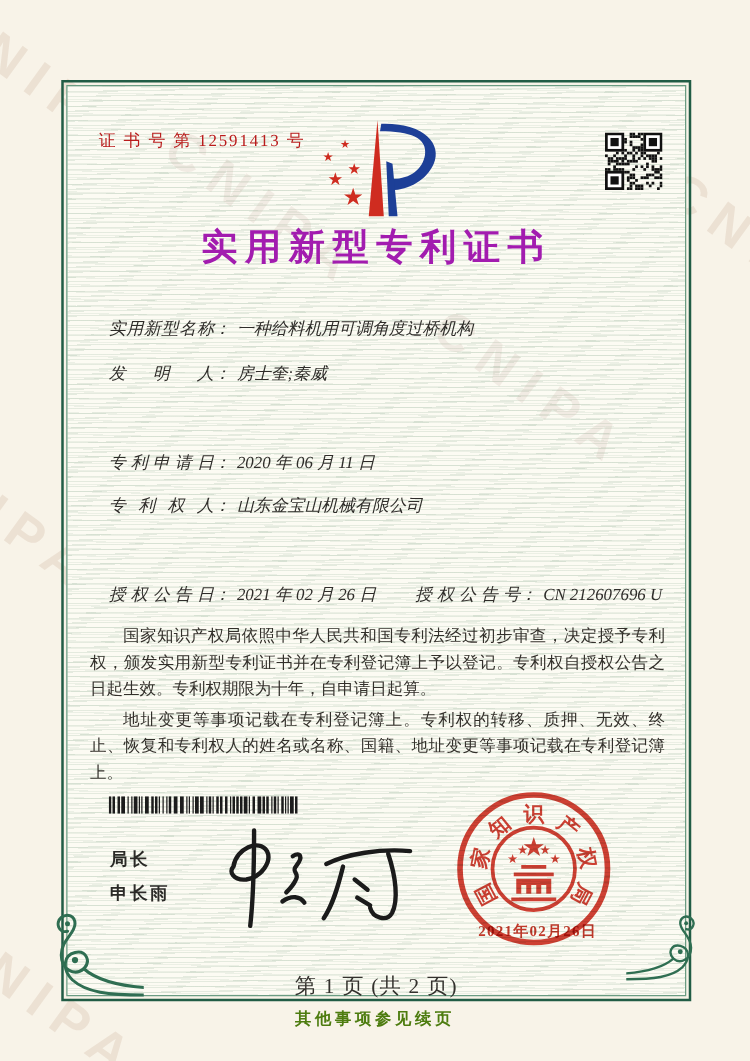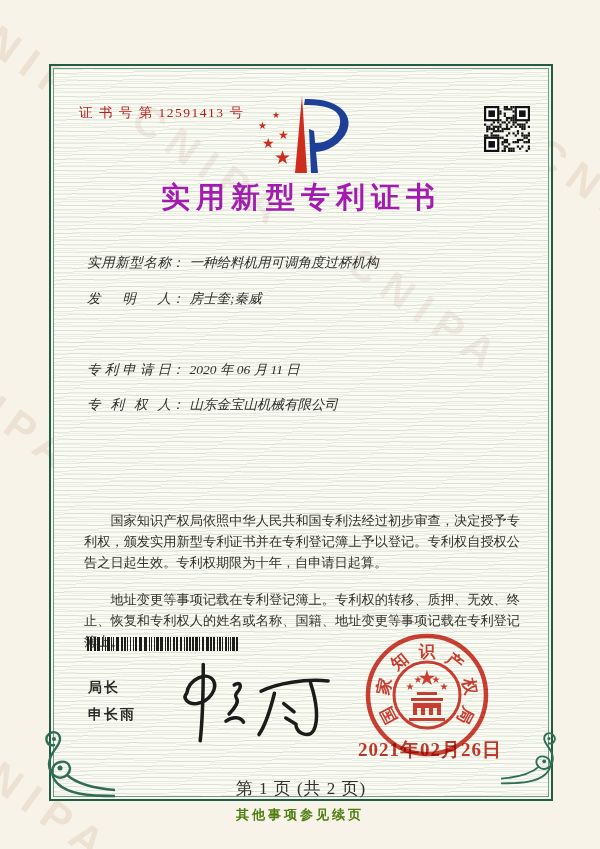--- a/index.html
+++ b/index.html
@@ -39,34 +39,34 @@
     font-size:29px;font-weight:bold;letter-spacing:6px;color:#a21caf;
   }
   
   .frow{left:36px;font-size:13.5px;color:#2f2d2a;white-space:nowrap;font-style:italic;}
   .flabel{display:inline-block;width:84px;text-align:justify;text-align-last:justify;vertical-align:bottom;}
   .fvalue{margin-left:5px;}
   .g2{position:absolute;left:245px;top:0;}
   
   .paras{left:17px;top:428px;width:468px;}
   .paras p{
-    margin:16px;font-size:13.2px;line-height:21px;color:#33302b;
+    margin:4px;font-size:13.2px;line-height:21px;color:#33302b;
     text-indent:2em;text-align:justify;
   }
   
   .barcode{left:36px;top:571px;width:155px;height:14px;}
   .director{left:37px;top:613px;font-size:14px;font-weight:600;color:#2b2a27;}
   .director div{margin-bottom:9px;letter-spacing:2px;}
   .signature{left:120px;top:586px;width:178px;height:98px;}
   .sig{stroke:#1b1b1b;stroke-width:3.4;fill:none;stroke-linecap:round;stroke-linejoin:round;}
   .seal{left:312px;top:565px;width:128px;height:128px;mix-blend-mode:multiply;opacity:.94;}
   .ringchar{font:bold 16.5px "Liberation Serif", serif;fill:#ce3528;}
   .seal-date{
     left:279px;top:671px;width:200px;text-align:center;
-    font-size:19px;font-weight:bold;color:#c53a2c;letter-spacing:1px;
+    font-size:12px;font-weight:bold;color:#c53a2c;letter-spacing:1px;
     mix-blend-mode:multiply;
   }
   .page-info{left:0;top:711px;width:100%;text-align:center;font-size:17px;letter-spacing:1px;color:#33312d;}
   .flourish{stroke:#2f6e52;stroke-width:2.4;fill:none;stroke-linecap:round;}
   .fl-left{left:-20px;top:664px;width:84px;height:70px;}
   .fl-right{left:450px;top:652px;width:66px;height:82px;transform:scaleX(-1);}
   .note{
     position:absolute;left:0;top:806px;width:600px;text-align:center;z-index:1;
     font-size:13px;font-weight:600;letter-spacing:3px;color:#4d7c0f;
   }
@@ -243,20 +243,24 @@
   </div>
   <div class="frow" style="top:224px">
     <span class="flabel">发明人</span><span>：</span><span class="fvalue">房士奎;秦威</span>
   </div>
   <div class="frow" style="top:295px">
     <span class="flabel">专利申请日</span><span>：</span><span class="fvalue">2020 年 06 月 11 日</span>
   </div>
   <div class="frow" style="top:330px">
     <span class="flabel">专利权人</span><span>：</span><span class="fvalue">山东金宝山机械有限公司</span>
   </div>
+  <div class="frow" style="top:401px">
+    <span class="flabel">授权公告日</span><span>：</span><span class="fvalue">2021 年 02 月 26 日</span>
+    <span class="g2"><span class="flabel">授权公告号</span><span>：</span><span class="fvalue">CN 212607696 U</span></span>
+  </div>
 
   <div class="paras">
     <p>国家知识产权局依照中华人民共和国专利法经过初步审查，决定授予专利权，颁发实用新型专利证书并在专利登记簿上予以登记。专利权自授权公告之日起生效。专利权期限为十年，自申请日起算。</p>
     <p>地址变更等事项记载在专利登记簿上。专利权的转移、质押、无效、终止、恢复和专利权人的姓名或名称、国籍、地址变更等事项记载在专利登记簿上。</p>
   </div>
 
   <svg class="barcode" id="barcode" viewBox="0 0 155 14" preserveAspectRatio="none">
       <rect x="0" y="0" width="2" height="14" fill="#1c1c1c"></rect>
       <rect x="3" y="0" width="2" height="14" fill="#1c1c1c"></rect>
       <rect x="7" y="0" width="2" height="14" fill="#1c1c1c"></rect>

